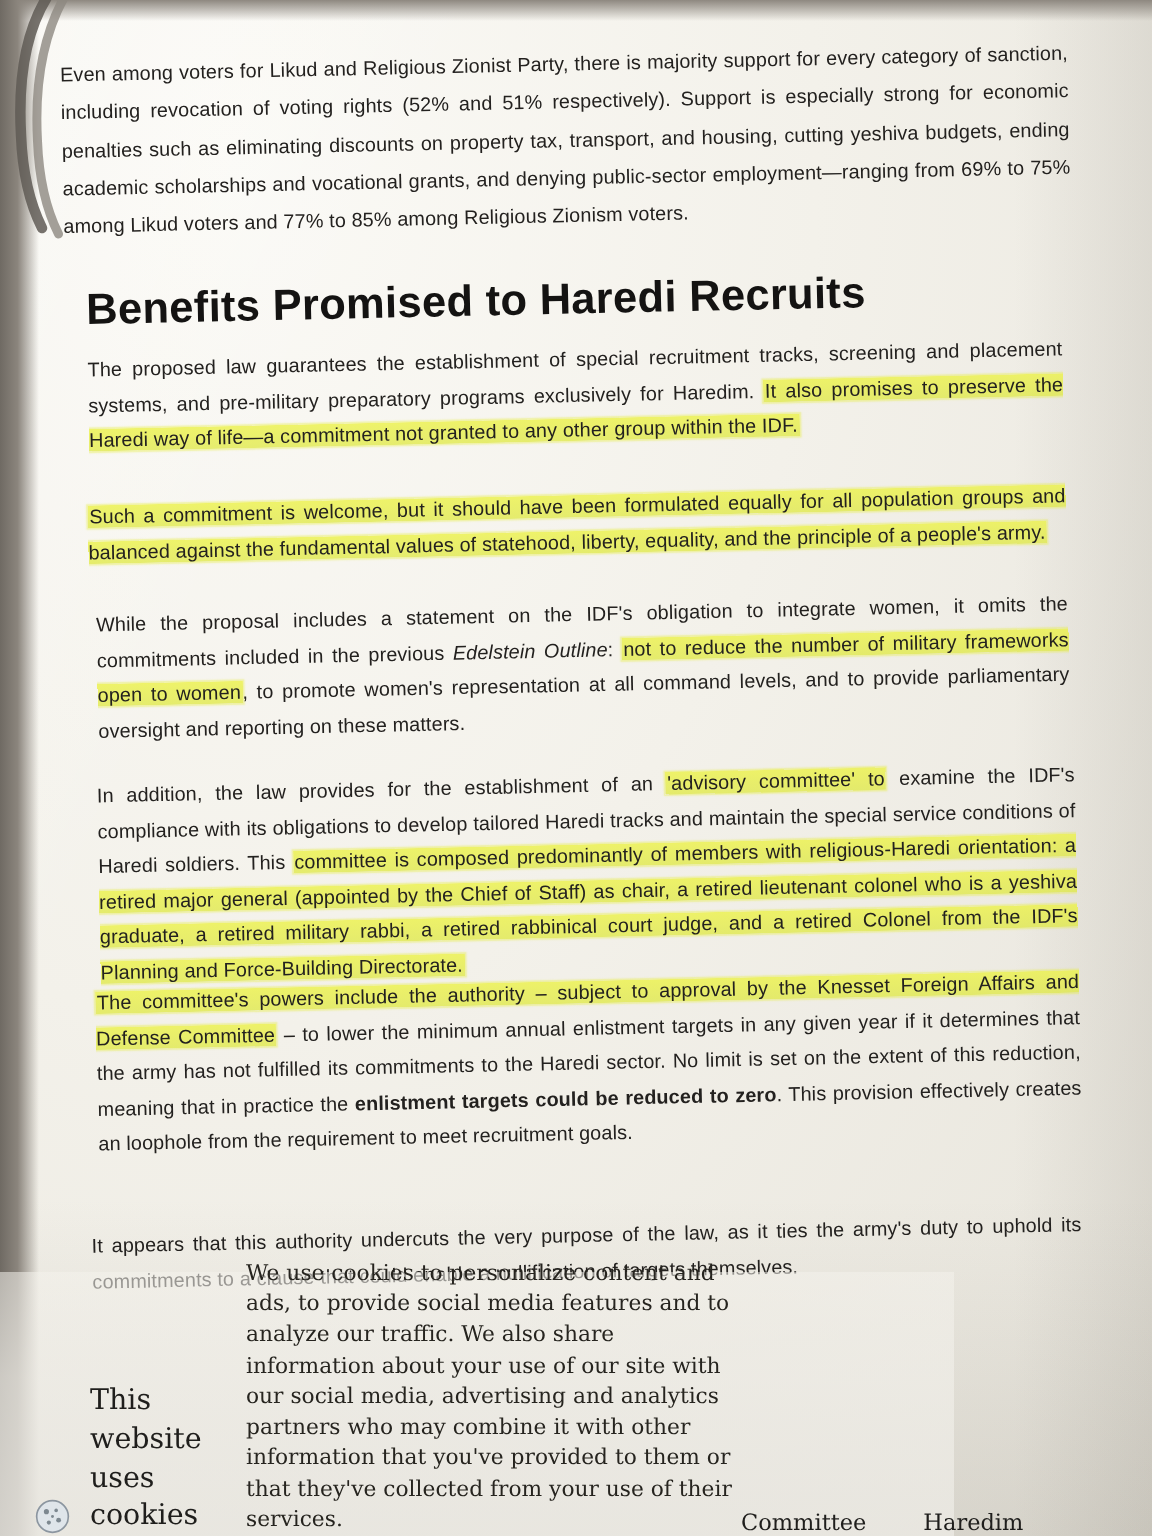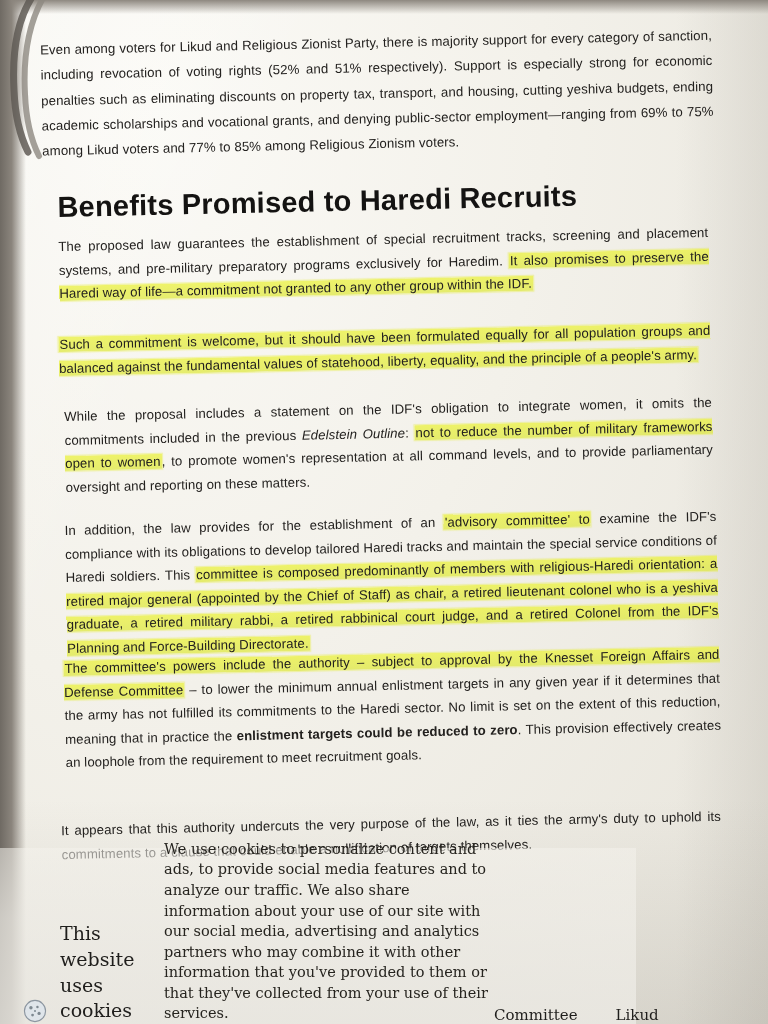--- a/index.html
+++ b/index.html
@@ -206,18 +206,18 @@
       <circle cx="13" cy="21" r="1.7" fill="#7d8890"></circle>
       <circle cx="16" cy="16" r="1.2" fill="#7d8890"></circle>
     </svg>
 
     <div class="cookie-title">This website uses cookies</div>
 
     <div class="cookie-text">We use cookies to personalize content and ads, to provide social media features and to analyze our traffic. We also share information about your use of our site with our social media, advertising and analytics partners who may combine it with other information that you've provided to them or that they've collected from your use of their services.</div>
 
     <div class="cookie-actions">
       <button class="cookie-btn">Committee</button>
-      <button class="cookie-btn">Likud</button>
+      <button class="cookie-btn">Haredim</button>
     </div>
 
   </div>
 
 </div>
 
 </body></html>

